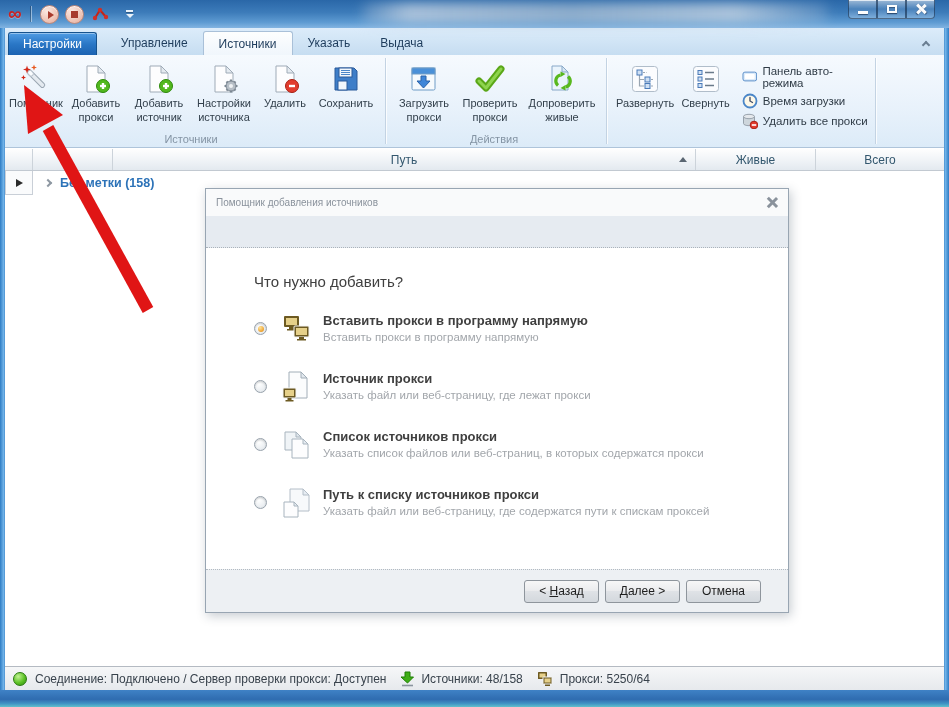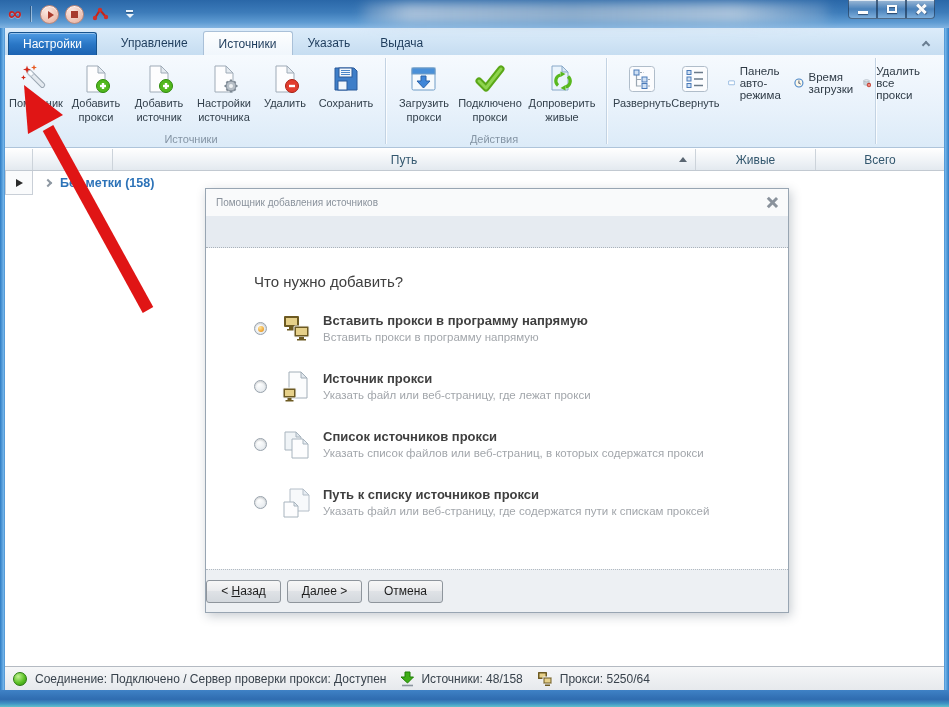--- a/index.html
+++ b/index.html
@@ -72,21 +72,21 @@
             background:linear-gradient(180deg,#f6fafe 0%,#e9f2fb 55%,#dcebf8 100%);
             border-bottom:1px solid #aec4da; display:flex; }
   .rgroup { position:relative; height:100%; padding:4px 4px 16px 6px; }
   .rbuttons { display:flex; align-items:flex-start; }
   .rbtn { display:flex; flex-direction:column; align-items:center; padding-top:3px; cursor:default; }
   .ricon { height:33px; display:flex; align-items:center; justify-content:center; }
   .rlabel { font-size:11px; line-height:1.25; color:#33404c; text-align:center; margin-top:2px; }
   .rgroup-label { position:absolute; left:0; right:4px; bottom:2px; text-align:center;
                   font-size:11px; color:#8494a4; }
   .rsep { width:1px; margin:3px 0; background:#c3d3e3; box-shadow:1px 0 0 rgba(255,255,255,.8); }
-  .rsmallcol { display:flex; flex-direction:row; justify-content:flex-start; gap:4px; padding:6px 0 0 8px; }
+  .rsmallcol { display:flex; flex-direction:column; justify-content:flex-start; gap:4px; padding:6px 0 0 8px; }
   .rsmall { display:flex; align-items:center; gap:5px; font-size:11.5px; color:#2f3b46; cursor:default; }
 
   
   .content { position:absolute; left:5px; right:5px; top:149px; bottom:41px; background:#fff; z-index:10; }
   .grid-header { display:flex; height:22px; border-bottom:1px solid #c2c9d1; }
   .th { background:linear-gradient(180deg,#fefefe,#eef2f6 60%,#e3e9ef); border-right:1px solid #ccd3da;
         font-size:12px; color:#33576e; display:flex; align-items:center; justify-content:center; position:relative; }
   .th-b1 { width:28px; } .th-b2 { width:80px; } .th-path { flex:1; } .th-alive { width:120px; } .th-total { width:128px; border-right:none; }
   .sort-asc { position:absolute; right:8px; top:8px; width:0; height:0;
               border-left:4px solid transparent; border-right:4px solid transparent; border-bottom:5px solid #5a6672; }
@@ -112,21 +112,21 @@
   .opt { display:flex; align-items:flex-start; margin-bottom:18px; min-height:40px; cursor:default; }
   .radio { position:relative; width:13px; height:13px; margin-top:9px; border-radius:50%;
            border:1px solid #98a2ac; background:radial-gradient(circle at 35% 30%, #fff, #dfe5ea);
            box-shadow:inset 0 1px 2px rgba(0,0,0,.18); flex:none; }
   .radio.selected::after { content:""; position:absolute; left:2.5px; top:2.5px; width:6px; height:6px;
            border-radius:50%; background:radial-gradient(circle at 35% 30%, #ffe49a, #eda12f 70%, #d78a18); }
   .opt-icon { width:34px; margin:0 9px 0 13px; flex:none; display:flex; justify-content:center; }
   .opt-title { font-size:13px; font-weight:bold; color:#3f3f3f; line-height:1.25; }
   .opt-sub { font-size:11.5px; color:#a2a6ab; margin-top:2px; }
   .dlg-footer { position:absolute; left:0; right:0; bottom:0; height:43px; background:#edf0f3;
-                border-top:1px dotted #b2bac2; display:flex; align-items:center; justify-content:flex-start;
+                border-top:1px dotted #b2bac2; display:flex; align-items:center; justify-content:flex-end;
                 padding-right:27px; gap:6px; }
   .btn { min-width:75px; height:23px; font-family:"Liberation Sans",sans-serif; font-size:12px; color:#1e1e1e;
          border:1px solid #8e959c; border-radius:3px;
          background:linear-gradient(180deg,#f7f7f7,#ebecee 45%,#dfe2e6 50%,#d3d8dd); cursor:default; }
   .ak { text-decoration:underline; }
 
   
   .statusbar { position:absolute; left:5px; right:5px; bottom:17px; height:24px; z-index:25;
                background:linear-gradient(180deg,#f6f7f8,#e6e9ed); border-top:1px solid #b4bac2;
                display:flex; align-items:center; padding:0 8px; font-size:12px; color:#38424c; }
@@ -284,21 +284,21 @@
           </div>
           <div class="rlabel">Загрузить прокси</div>
         </div>
         <div class="rbtn" style="width:68px">
           <div class="ricon">
             <svg width="30" height="30" viewBox="0 0 30 30">
               <path d="M4 17 L11 24 L26 5" fill="none" stroke="#5aa718" stroke-width="7" stroke-linecap="round" stroke-linejoin="round"></path>
               <path d="M4 17 L11 24 L26 5" fill="none" stroke="#8ed44e" stroke-width="3" stroke-linecap="round" stroke-linejoin="round"></path>
             </svg>
           </div>
-          <div class="rlabel">Подключено прокси</div>
+          <div class="rlabel">Проверить прокси</div>
         </div>
         <div class="rbtn" style="width:76px">
           <div class="ricon">
             <svg width="30" height="30" viewBox="0 0 30 30">
               <path d="M5 2 h10 l6 6 v18 H5 Z" fill="#eaf4fc" stroke="#88a8c8"></path>
               <path d="M15 2 l6 6 h-6 Z" fill="#d6e6f4" stroke="#88a8c8"></path>
               <path d="M11 21.5 a6 6 0 0 1 2.5 -10.5" fill="none" stroke="#58b81e" stroke-width="3.2"></path>
               <path d="M13.5 7.5 l5 2.5 -5 3 Z" fill="#58b81e"></path>
               <path d="M21 12.5 a6 6 0 0 1 -2.5 10.5" fill="none" stroke="#58b81e" stroke-width="3.2"></path>
               <path d="M18.5 26.5 l-5 -2.5 5 -3 Z" fill="#58b81e"></path>

